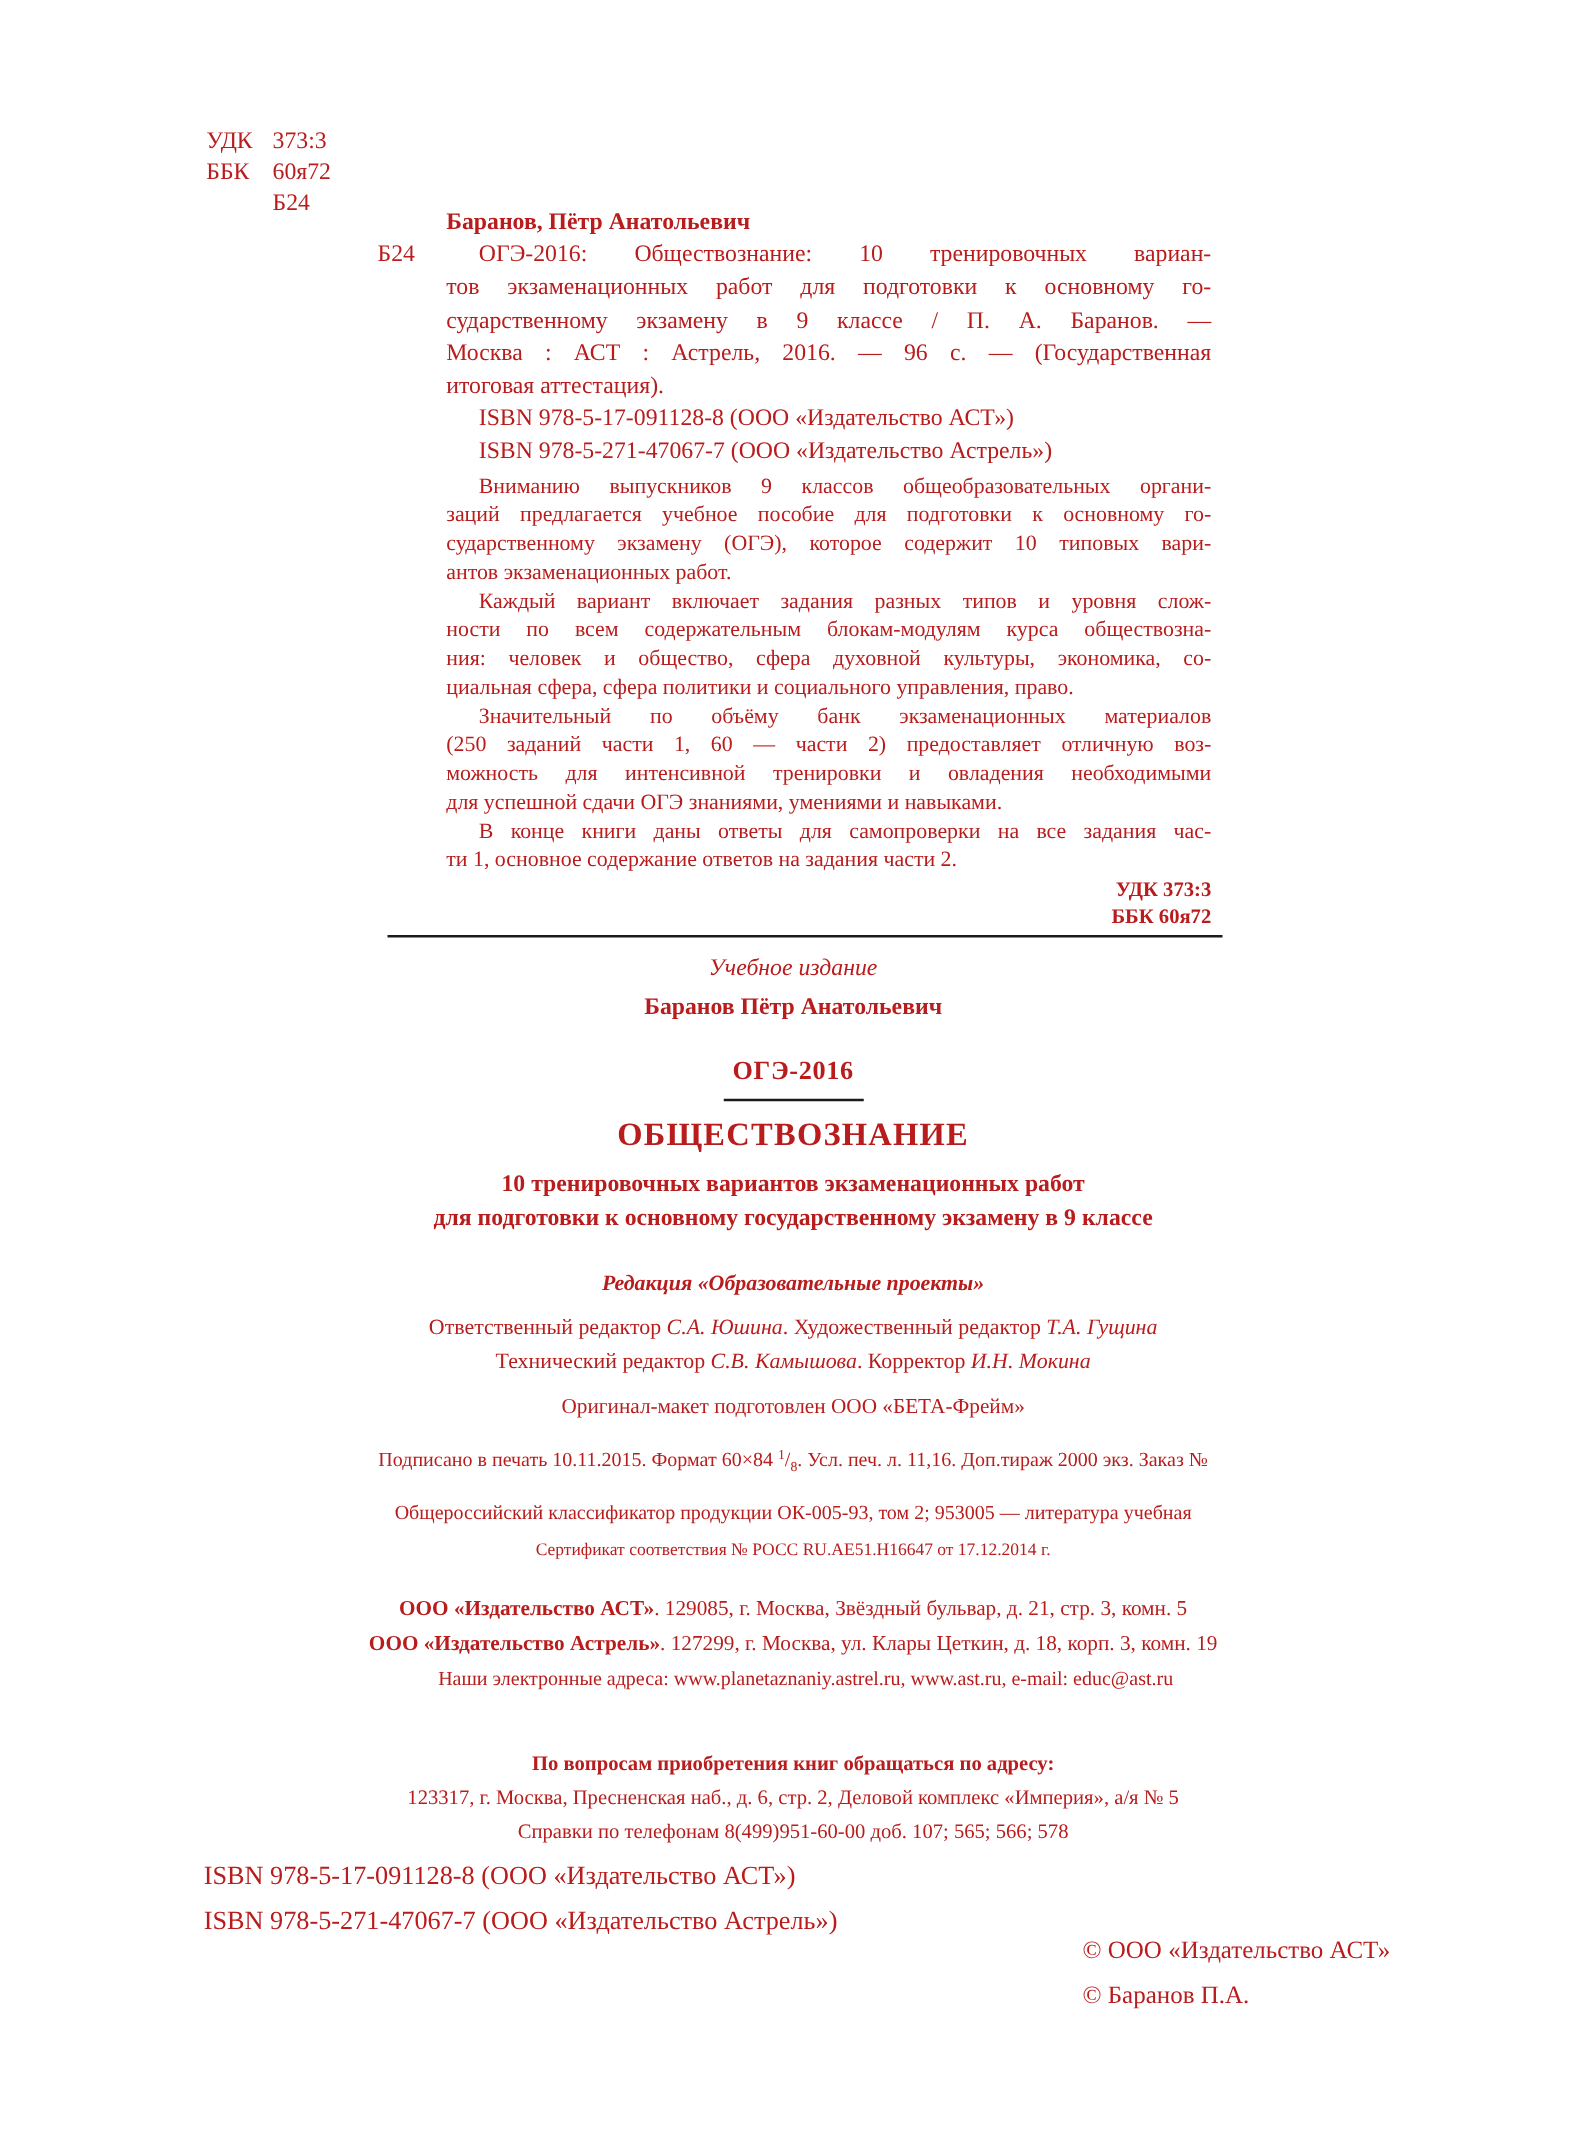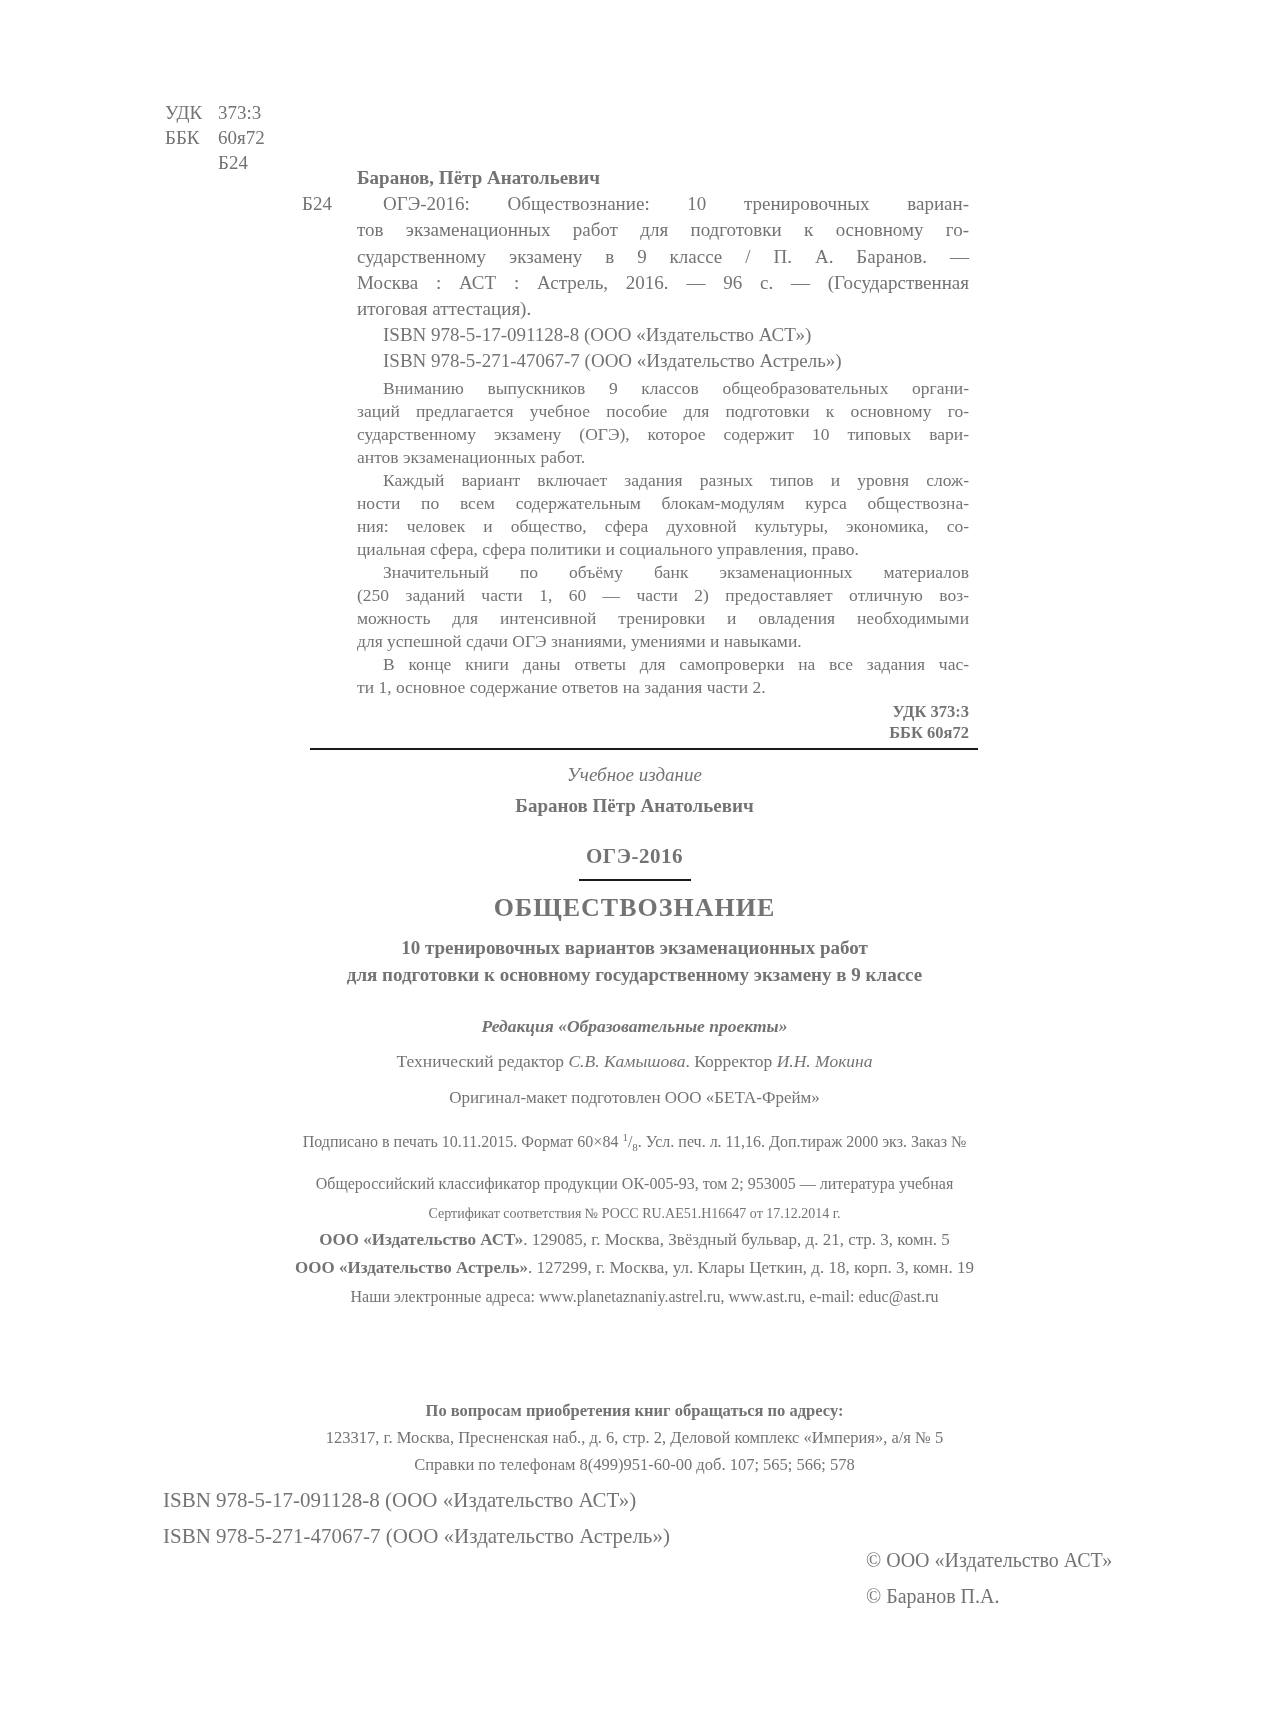--- a/index.html
+++ b/index.html
@@ -1,21 +1,21 @@
 <!DOCTYPE html>
 <html><head>
 <meta charset="utf-8">
 <style>
   * { margin:0; padding:0; box-sizing:border-box; }
   html,body { background:#ffffff; }
   .page {
     position:relative;
     width:1269px; height:1713px;
     background:#ffffff;
-    color:#737373;
+    color:#b91c1c;
     font-family:"Liberation Serif", "DejaVu Serif", serif;
     overflow:hidden;
   }
   
   .top-codes { position:absolute; top:100px; left:165px; font-size:19px; line-height:25px; }
   .top-codes .lbl { display:inline-block; width:53px; }
   
   .bib { position:absolute; top:165px; left:357px; width:612px; font-size:19px; line-height:26.2px; }
   .bib-author { font-weight:bold; }
   .bib-body { position:relative; }
@@ -38,21 +38,21 @@
   .subtitle { margin-top:11px; font-size:19px; line-height:27px; font-weight:bold; }
   .edition-office { margin-top:26px; font-size:17.5px; line-height:24px; font-weight:bold; font-style:italic; }
   .editors { margin-top:10px; font-size:17.5px; line-height:27px; }
   .editors .i { font-style:italic; }
   .layout-by { margin-top:11px; font-size:17px; line-height:24px; }
   .print-info { margin-top:15px; font-size:16px; line-height:24px; }
   .print-info sup { font-size:11px; vertical-align:6px; }
   .print-info sub { font-size:11px; vertical-align:-4px; }
   .classifier { margin-top:13px; font-size:16px; line-height:24px; }
   .certificate { margin-top:6px; font-size:14px; line-height:24px; }
-  .publishers { margin-top:0; font-size:17px; line-height:28px; }
+  .publishers { margin-top:20px; font-size:17px; line-height:28px; }
   .publishers .b { font-weight:bold; }
   .emails { margin-top:3px; font-size:16px; line-height:24px;padding-left:20px; }
   
   .purchase { position:absolute; top:1397px; left:0; width:1269px; text-align:center; font-size:16.5px; line-height:27px; }
   .purchase .b { font-weight:bold; }
   
   .footer-isbn { position:absolute; top:1482px; left:163px; font-size:21px; line-height:36px; }
   .footer-copy { position:absolute; top:1542px; left:866px; font-size:20px; line-height:36px; }
 </style>
 </head>
@@ -116,20 +116,21 @@
     <div class="imprint-author">Баранов Пётр Анатольевич</div>
     <div class="book-title">ОГЭ-2016</div>
     <div class="title-rule"></div>
     <div class="book-subject">ОБЩЕСТВОЗНАНИЕ</div>
     <div class="subtitle">
       <div>10 тренировочных вариантов экзаменационных работ</div>
       <div>для подготовки к основному государственному экзамену в 9 классе</div>
     </div>
     <div class="edition-office">Редакция «Образовательные проекты»</div>
     <div class="editors">
+      <div><span>Ответственный редактор </span><span class="i">С.А. Юшина</span><span>. Художественный редактор </span><span class="i">Т.А. Гущина</span></div>
       <div><span>Технический редактор </span><span class="i">С.В. Камышова</span><span>. Корректор </span><span class="i">И.Н. Мокина</span></div>
     </div>
     <div class="layout-by">Оригинал-макет подготовлен ООО «БЕТА-Фрейм»</div>
     <div class="print-info"><span>Подписано в печать 10.11.2015. Формат 60×84 </span><sup>1</sup><span>/</span><sub>8</sub><span>. Усл. печ. л. 11,16. Доп.тираж 2000 экз. Заказ №</span></div>
     <div class="classifier">Общероссийский классификатор продукции ОК-005-93, том 2; 953005 — литература учебная</div>
     <div class="certificate">Сертификат соответствия № РОСС RU.AE51.H16647 от 17.12.2014 г.</div>
     <div class="publishers">
       <div><span class="b">ООО «Издательство АСТ»</span><span>. 129085, г. Москва, Звёздный бульвар, д. 21, стр. 3, комн. 5</span></div>
       <div><span class="b">ООО «Издательство Астрель»</span><span>. 127299, г. Москва, ул. Клары Цеткин, д. 18, корп. 3, комн. 19</span></div>
     </div>

